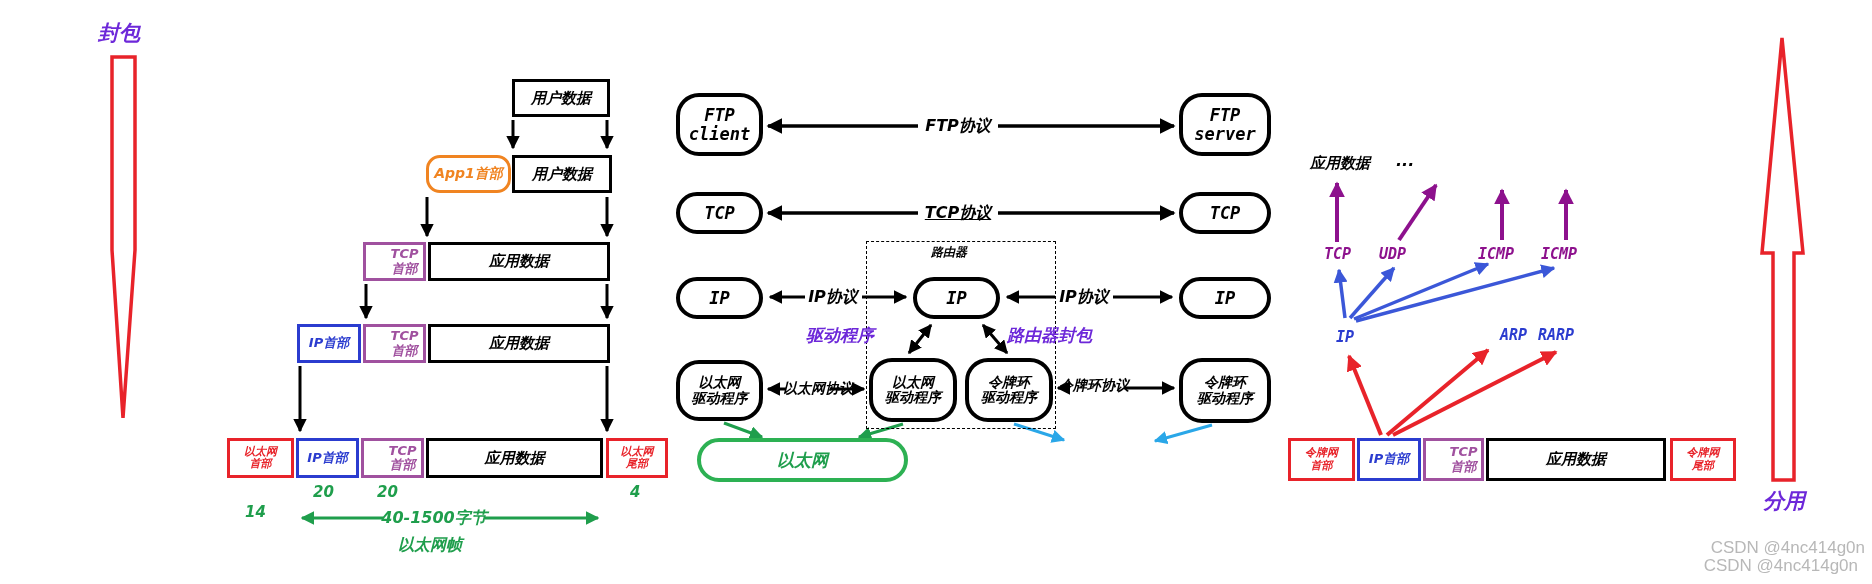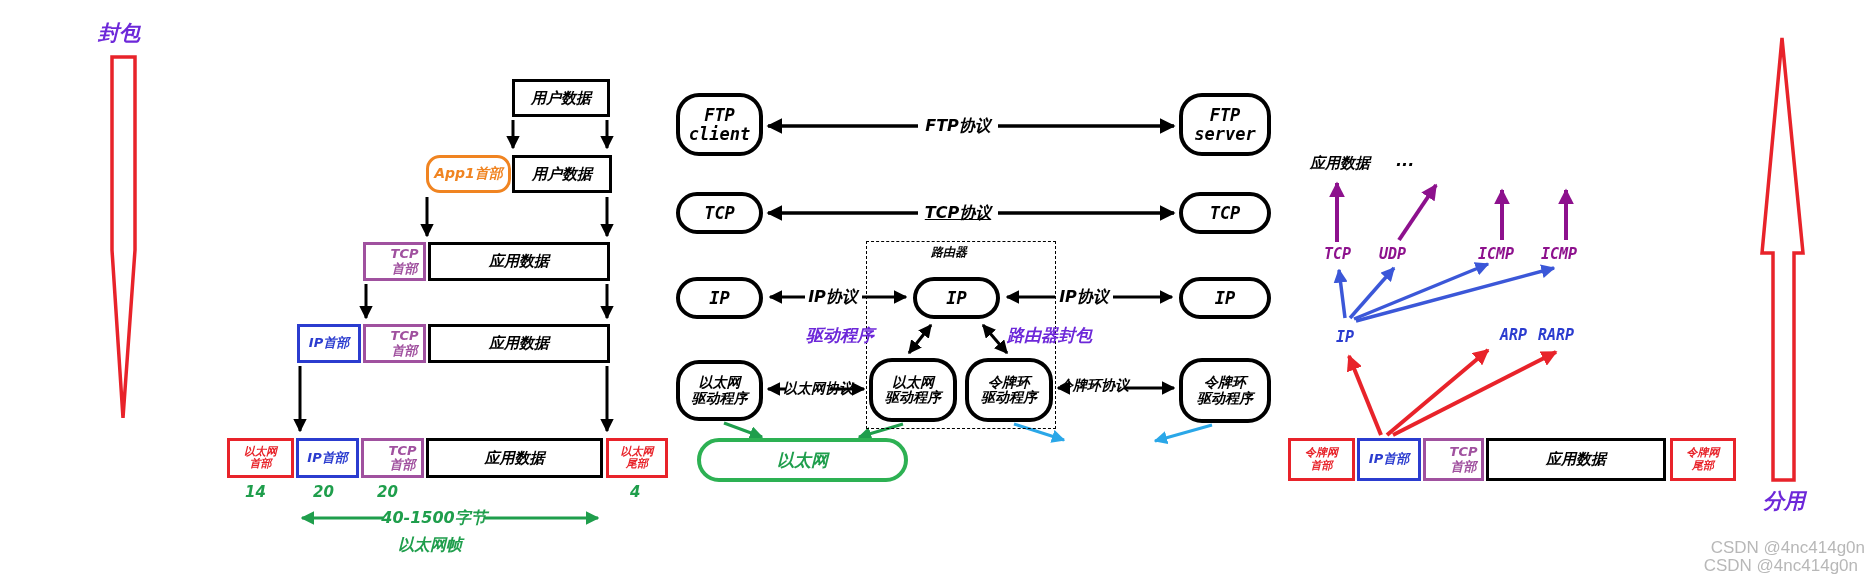--- a/index.html
+++ b/index.html
@@ -165,21 +165,21 @@
       <span>TCP首部</span>
     </div>
   <div class="box sq" style="left:426px;top:438px;width:177px;height:40px;font-size:15px;border-width:3.5px;">
       <span>应用数据</span>
     </div>
   <div class="box bred twoline" style="left:606px;top:438px;width:62px;height:40px;font-size:11px;">
     <span>以太网</span>
       <span>尾部</span>
   </div>
 
-  <div class="lbl green" style="left:245px;top:484px;font-size:15px;">14</div>
+  <div class="lbl green" style="left:245px;top:504px;font-size:15px;">14</div>
   <div class="lbl green" style="left:313px;top:484px;font-size:15px;">20</div>
   <div class="lbl green" style="left:377px;top:484px;font-size:15px;">20</div>
   <div class="lbl green" style="left:630px;top:484px;font-size:15px;">4</div>
 
   <div class="lbl green mask center" style="left:383px;top:507px;width:102px;height:21px;font-size:16px;">40-1500字节</div>
   <div class="lbl green" style="left:398px;top:536px;font-size:16px;">以太网帧</div>
 
   <div class="box round mono twoline" style="left:676px;top:93px;width:87px;height:63px;font-size:17px;">
     <span>FTP</span>
       <span>client</span>

